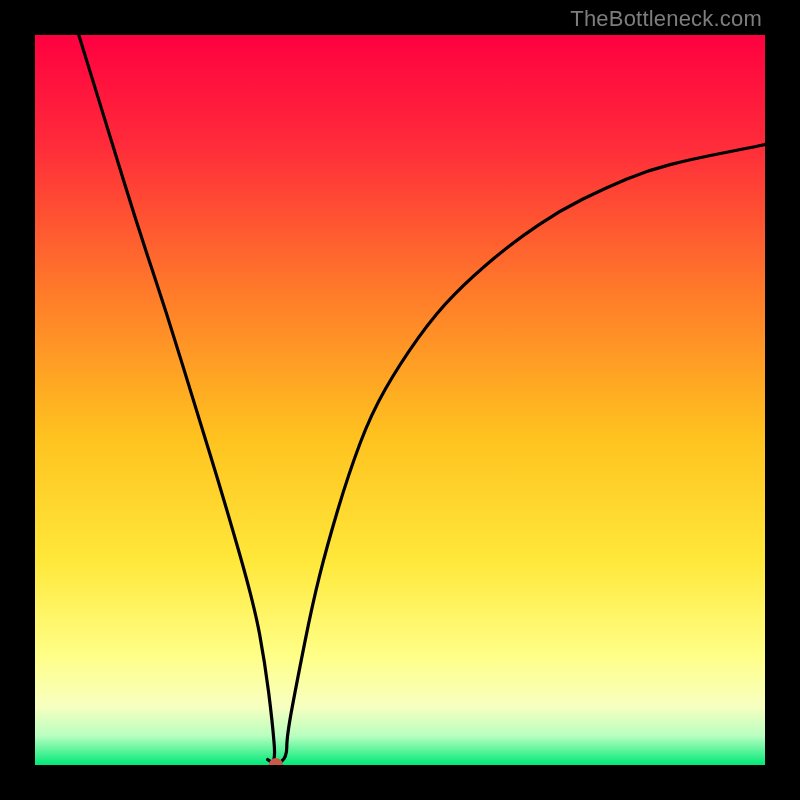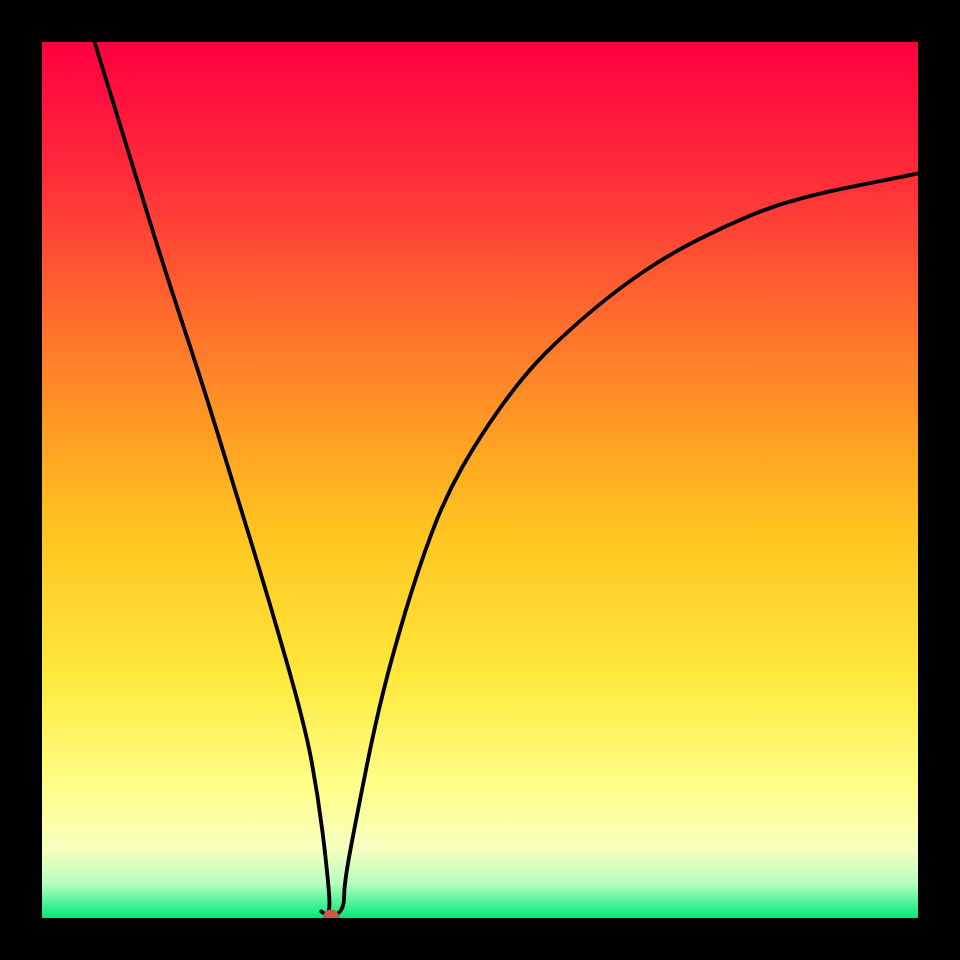--- a/index.html
+++ b/index.html
@@ -31,20 +31,21 @@
     color: #7d7d7d;
     font-size: 22px;
     font-weight: 500;
     letter-spacing: 0.2px;
   }
 </style>
 </head>
 <body>
 <div class="outer">
 
+  <div class="watermark">TheBottleneck.com</div>
 
   <svg class="plot-area" viewBox="0 0 730 730" preserveAspectRatio="none">
     <defs>
       <linearGradient id="bg-grad" x1="0" y1="0" x2="0" y2="1">
         <stop id="g0" offset="0%" stop-color="#ff0040"></stop>
         <stop id="g1" offset="15%" stop-color="#ff2b3a"></stop>
         <stop id="g2" offset="35%" stop-color="#ff7a2a"></stop>
         <stop id="g3" offset="55%" stop-color="#ffc21f"></stop>
         <stop id="g4" offset="72%" stop-color="#ffe83a"></stop>
         <stop id="g5" offset="85%" stop-color="#ffff88"></stop>

